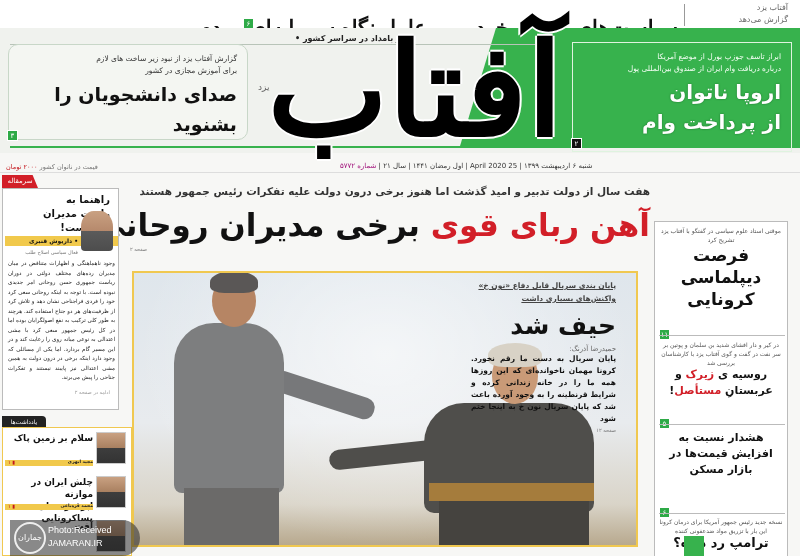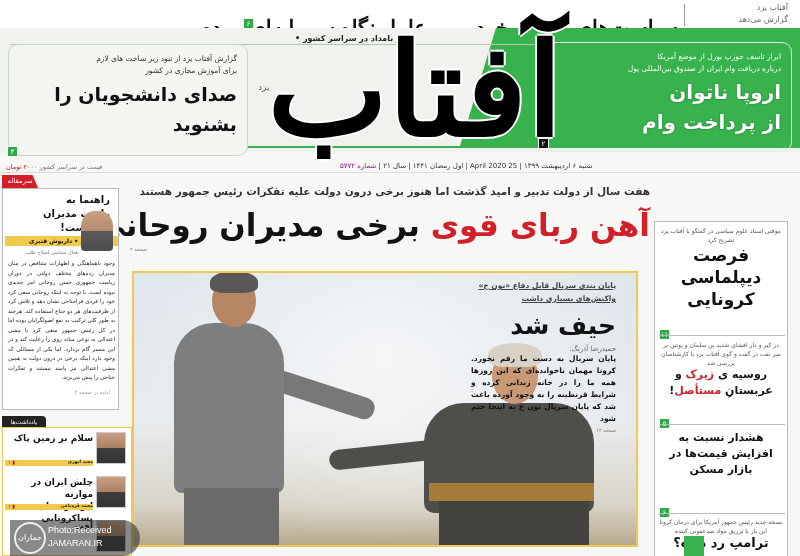--- a/index.html
+++ b/index.html
@@ -15,26 +15,26 @@
   .page-badge { display: inline-block; width: 11px; height: 11px; background: #2eaa47; color: #fff; font-size: 7px; line-height: 11px; text-align: center; border: 1px solid #fff; }
   .top-badge { left: 243px; top: 18px; }
 
   
   .masthead { left: 0; top: 28px; width: 800px; height: 125px; background: #f0f2ee; }
   .green-band { left: 500px; top: 28px; width: 300px; height: 118px; background: #37b24d; }
   .green-band-left { left: 460px; top: 28px; width: 90px; height: 118px; background: #37b24d; clip-path: polygon(40% 0, 100% 0, 100% 100%, 0 100%); }
   .top-rule { left: 10px; top: 44px; width: 540px; height: 1px; background: #b8c4b8; }
   .bottom-rule { left: 10px; top: 146px; width: 790px; height: 2px; background: #37b24d; }
 
-  .right-box { right: 8px; top: 42px; width: 253px; height: 110px; border: 1.5px solid #dff3df; border-radius: 10px; padding: 8px 10px; color: #fff; }
+  .right-box { right: 8px; top: 42px; width: 220px; height: 110px; border: 1.5px solid #dff3df; border-radius: 0; padding: 8px 10px; color: #fff; }
   .right-box .kicker { font-size: 7.5px; line-height: 12px; text-align: right; color: #f5fff5; }
   .right-box .headline { font-size: 20px; font-weight: bold; line-height: 26px; margin-top: 4px; color: #fff; text-shadow: 0 0 2px #1a6e2a; }
   .right-box .page-badge { position: absolute; left: -2px; bottom: 2px; background: #111; }
 
-  .left-box { left: 8px; top: 44px; width: 240px; height: 112px; border: 1.5px solid #c8d7c8; border-radius: 10px; padding: 8px 10px; background: #f4f6f2; }
+  .left-box { left: 8px; top: 44px; width: 240px; height: 96px; border: 1.5px solid #c8d7c8; border-radius: 10px; padding: 8px 10px; background: #f4f6f2; }
   .left-box .kicker { font-size: 7.5px; line-height: 12px; color: #333; }
   .left-box .headline { font-size: 19px; font-weight: bold; line-height: 26px; margin-top: 4px; color: #111; }
   .left-box .page-badge { position: absolute; left: -2px; bottom: -2px; }
 
   .slogan { left: 295px; top: 34px; font-size: 8px; font-weight: bold; color: #222; white-space: nowrap; }
 
   .logo { left: 265px; top: 20px; width: 300px; height: 150px; font-family: "DejaVu Serif", serif; font-size: 128px; font-weight: bold; color: #000000; line-height: 140px; text-align: center; letter-spacing: -4px;
           text-shadow: 2px 0 #fff, -2px 0 #fff, 0 2px #fff, 0 -2px #fff; }
   .logo-sub { left: 258px; top: 82px; font-size: 9px; color: #666; }
 
@@ -141,21 +141,21 @@
   <div class="headline">اروپا ناتوان</div>
   <div class="headline">از پرداخت وام</div>
   <span class="page-badge">۲</span>
 </div>
 
 <div class="abs slogan">• هر بامداد در سراسر کشور •</div>
 <div class="abs logo">آفتاب</div>
 <div class="abs logo-sub">یزد</div>
 
 <div class="abs dateline"><span>شنبه ۶ اردیبهشت ۱۳۹۹</span><span> | 25 April 2020 | اول رمضان ۱۴۴۱ | سال ۲۱ | </span><span class="issue">شماره ۵۷۷۲</span></div>
-<div class="abs price-line"><span>قیمت در سراسر کشور </span><span class="p">۲۰۰۰ تومان</span></div>
+<div class="abs price-line"><span>قیمت در ناتوان کشور </span><span class="p">۲۰۰۰ تومان</span></div>
 <div class="abs thin-rule"></div>
 
 <div class="abs main-kicker">هفت سال از دولت تدبیر و امید گذشت اما هنوز برخی درون دولت علیه تفکرات رئیس جمهور هستند</div>
 <div class="abs main-headline"><span class="red">آهن ربای قوی</span><span class="black"> برخی مدیران روحانی!</span></div>
 <div class="abs main-ref">صفحه ۲</div>
 
 <div class="abs photo">
   <div class="abs sky-haze"></div>
   <div class="abs man1-arm"></div>
   <div class="abs man1-coat"></div>

